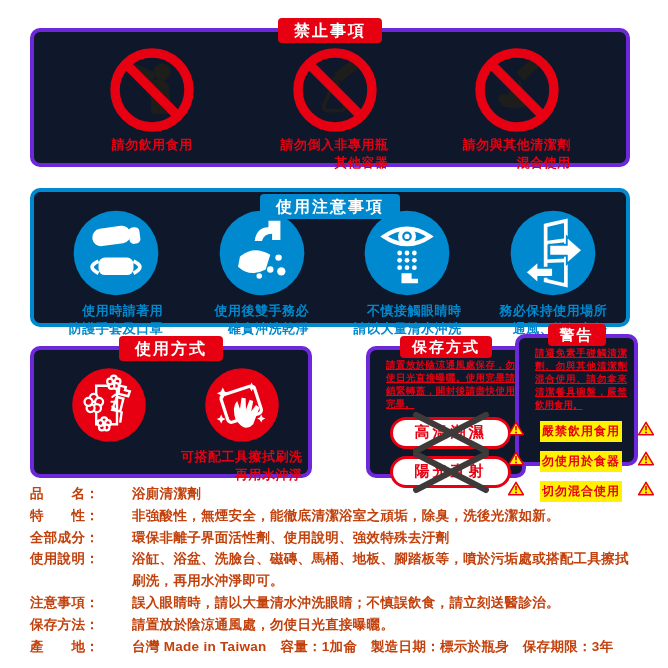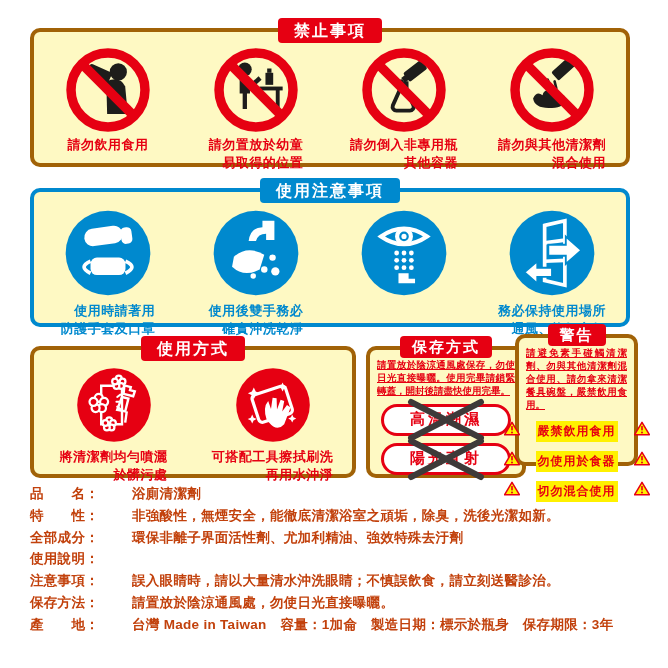--- a/index.html
+++ b/index.html
@@ -2,46 +2,46 @@
 <html><head>
 <meta charset="utf-8">
 <style>
   * { margin:0; padding:0; box-sizing:border-box; }
   html,body { background:#ffffff; }
   .page {
     position:relative; width:668px; height:668px; background:#fff;
     font-family:"Liberation Sans","DejaVu Sans",sans-serif; font-weight:bold;
     overflow:hidden;
   }
-  .box { position:absolute; border:4px solid #a16207; border-radius:10px; background:#fef9c3; }
+  .box { position:absolute; border:4px solid #6d28d9; border-radius:10px; background:#0f172a;padding-left:9px; }
   .box.blue { border-color:#0089ce; }
   .tab {
     position:absolute; top:-14px; left:50%; transform:translateX(-50%);
     background:#e60012; color:#fff; font-size:16px; letter-spacing:2px;
     padding:3px 16px; border-radius:4px; white-space:nowrap; line-height:1.2;
   }
-  .tab.blue { background:#0089ce; }
+  .tab.blue { background:#0089ce;margin-top:16px; }
   .tab.small { font-size:15px; padding:2px 12px; }
   .cells { display:flex; justify-content:space-evenly; align-items:flex-start; padding-top:15px; }
   .cell { display:flex; flex-direction:column; align-items:center; width:25%; gap:3px; }
   .cell.half { width:50%; }
   .cap { font-size:13px; line-height:1.4; text-align:right; white-space:pre-line; letter-spacing:0.5px; }
   .cap.red { color:#e60012; }
   .cap.blue { color:#0089ce; }
 
   
   #prohibited { left:30px; top:28px; width:600px; height:139px; }
   #prohibited svg { width:86px; height:86px; }
 
   
   #caution { left:30px; top:188px; width:600px; height:139px; }
   #caution svg { width:92px; height:92px; }
 
   
-  #usage { left:30px; top:346px; width:326px; height:132px; }
+  #usage { left:30px; top:346px; width:282px; height:132px; }
   #usage svg { width:80px; height:80px; }
   #storage { left:366px; top:346px; width:160px; height:132px; }
   #warning { left:515px; top:334px; width:123px; height:132px; }
 
   .small-text {
     color:#e60012; font-size:9.5px; line-height:1.38; text-align:justify;
     padding:8px 7px 0 7px; letter-spacing:0;text-decoration:underline;
   }
   .pill {
     position:relative; margin:7px 11px 0 11px; border:3px solid #e60012; border-radius:999px;
@@ -76,37 +76,20 @@
             <rect x="26" y="24" width="28" height="13" rx="3" transform="rotate(24 40 30)"></rect>
           </g>
           <circle cx="50" cy="50" r="43" fill="none" stroke="#e60012" stroke-width="11"></circle>
           <line x1="20" y1="20" x2="80" y2="80" stroke="#e60012" stroke-width="11"></line>
         </svg>
         <div class="cap red">請勿飲用食用</div>
       </div>
       <div class="cell">
         <svg viewBox="0 0 100 100">
           <g fill="#1d1d1b">
-            <circle cx="37" cy="26" r="8"></circle>
-            <path d="M31 36 h12 v18 h-3.5 v18 h-5 v-18 h-3.5 z"></path>
-            <path d="M42 44 l11 -10 3.5 4 -11 10 z"></path>
-            <rect x="54" y="46" width="27" height="4.5"></rect>
-            <rect x="73" y="50" width="4.5" height="24"></rect>
-            <rect x="61" y="30" width="9" height="14"></rect>
-            <rect x="63" y="25" width="5" height="5"></rect>
-          </g>
-          <circle cx="50" cy="50" r="43" fill="none" stroke="#e60012" stroke-width="11"></circle>
-          <line x1="20" y1="20" x2="80" y2="80" stroke="#e60012" stroke-width="11"></line>
-        </svg>
-        <div class="cap red">請勿置放於幼童
-易取得的位置</div>
-      </div>
-      <div class="cell">
-        <svg viewBox="0 0 100 100">
-          <g fill="#1d1d1b">
             <g transform="rotate(-38 62 28)">
               <rect x="50" y="22" width="26" height="13" rx="2"></rect>
               <rect x="45" y="25" width="7" height="7"></rect>
             </g>
             <circle cx="47" cy="40" r="2.5"></circle>
           </g>
           <path d="M45 42 v8 l-8 18 a4.5 4.5 0 0 0 4.5 6 h15 a4.5 4.5 0 0 0 4.5 -6 l-8 -18 v-8 z" fill="none" stroke="#1d1d1b" stroke-width="4.5"></path>
           <circle cx="50" cy="50" r="43" fill="none" stroke="#e60012" stroke-width="11"></circle>
           <line x1="20" y1="20" x2="80" y2="80" stroke="#e60012" stroke-width="11"></line>
         </svg>
@@ -179,20 +162,22 @@
               <circle cx="58" cy="50" r="2.6"></circle>
             <circle cx="42" cy="58" r="2.6"></circle>
               <circle cx="50" cy="58" r="2.6"></circle>
               <circle cx="58" cy="58" r="2.6"></circle>
             <circle cx="42" cy="66" r="2.6"></circle>
               <circle cx="50" cy="66" r="2.6"></circle>
               <circle cx="58" cy="66" r="2.6"></circle>
             <path d="M44 72 h11 v6 h7 v5 h-18 z"></path>
           </g>
         </svg>
+        <div class="cap blue">不慎接觸眼睛時
+請以大量清水沖洗</div>
       </div>
       <div class="cell">
         <svg viewBox="0 0 100 100">
           <circle cx="50" cy="50" r="46" fill="#0089ce"></circle>
           <g fill="none" stroke="#fff" stroke-width="4">
             <path d="M42 20 l22 -5 v70 l-22 -5 z"></path>
             <line x1="42" y1="39" x2="64" y2="36"></line>
             <line x1="42" y1="59" x2="64" y2="58"></line>
           </g>
           <g fill="#fff">
@@ -238,22 +223,20 @@
             </g>
             <g transform="translate(44 74)">
               <circle cx="0" cy="-5" r="3.6"></circle>
                 <circle cx="4.7" cy="-1.4" r="3.6"></circle>
                 <circle cx="2.9" cy="4.2" r="3.6"></circle>
                 <circle cx="-2.9" cy="4.2" r="3.6"></circle>
                 <circle cx="-4.7" cy="-1.4" r="3.6"></circle>
             </g>
           </g>
         </svg>
-        <div class="cap red">將清潔劑均勻噴灑
-於髒污處</div>
       </div>
       <div class="cell half">
         <svg viewBox="0 0 100 100">
           <circle cx="50" cy="50" r="46" fill="#e60012"></circle>
           <rect x="27" y="31" width="44" height="36" rx="5" transform="rotate(-18 49 49)" fill="none" stroke="#fff" stroke-width="4"></rect>
           <path d="M42 68 q-5 -15 2 -23 l3.5 10 2 -14 5 0.5 0.5 14 4.5 -12 4.5 1.5 -2.5 13 6 -8 4.5 3 -8 21 q-9 10 -19 -2 z" fill="#fff"></path>
           <g fill="#fff">
             <path d="M26 28 l2.4 5 5 2.4 -5 2.4 -2.4 5 -2.4 -5 -5 -2.4 5 -2.4 z"></path>
             <path d="M62 22 l1.8 3.8 3.8 1.8 -3.8 1.8 -1.8 3.8 -1.8 -3.8 -3.8 -1.8 3.8 -1.8 z"></path>
             <path d="M24 62 l1.8 3.8 3.8 1.8 -3.8 1.8 -1.8 3.8 -1.8 -3.8 -3.8 -1.8 3.8 -1.8 z"></path>
@@ -338,24 +321,25 @@
     <div class="info-row">
       <span class="info-label">品　　名：</span>
       <span class="info-value">浴廁清潔劑</span>
     </div>
     <div class="info-row">
       <span class="info-label">特　　性：</span>
       <span class="info-value">非強酸性，無煙安全，能徹底清潔浴室之頑垢，除臭，洗後光潔如新。</span>
     </div>
     <div class="info-row">
       <span class="info-label">全部成分：</span>
-      <span class="info-value">環保非離子界面活性劑、尤加利精油、強效特殊去汙劑</span>
+      <span class="info-value">環保非離子界面活性劑、使用說明、強效特殊去汙劑</span>
     </div>
     <div class="info-row">
       <span class="info-label">使用說明：</span>
+      <span class="info-value">浴缸、浴盆、洗臉台、磁磚、馬桶、地板、腳踏板等，噴於污垢處或搭配工具擦拭刷洗，再用水沖淨即可。</span>
     </div>
     <div class="info-row">
       <span class="info-label">注意事項：</span>
       <span class="info-value">誤入眼睛時，請以大量清水沖洗眼睛；不慎誤飲食，請立刻送醫診治。</span>
     </div>
     <div class="info-row">
       <span class="info-label">保存方法：</span>
       <span class="info-value">請置放於陰涼通風處，勿使日光直接曝曬。</span>
     </div>
     <div class="info-row">

